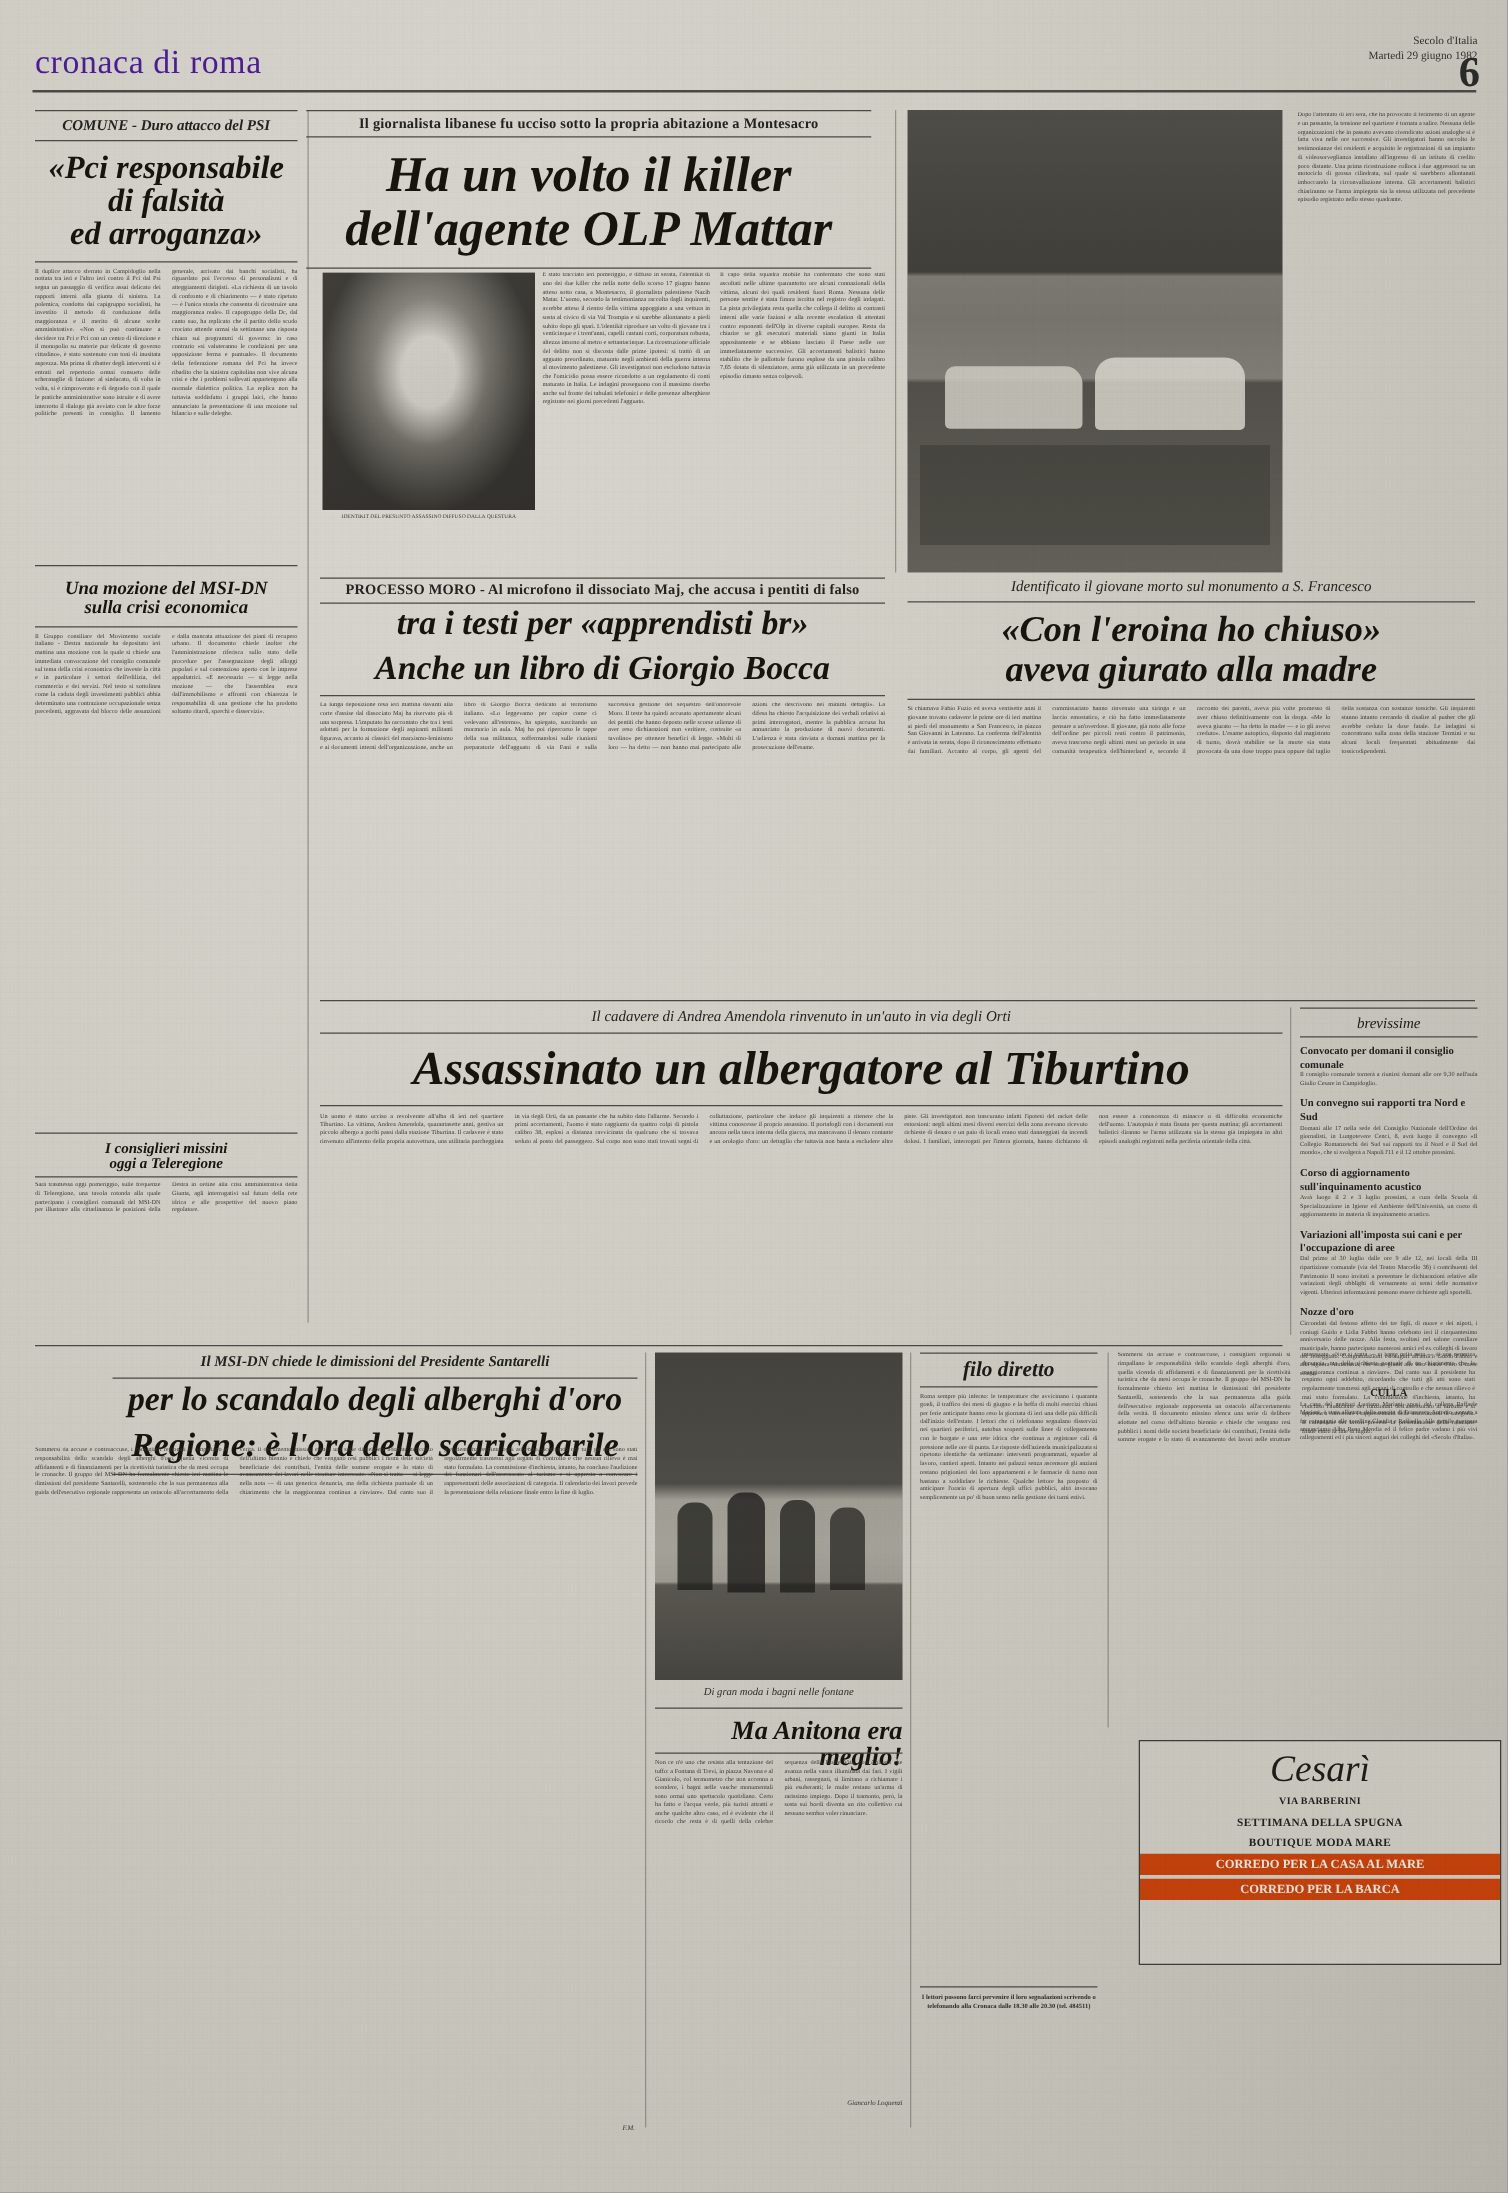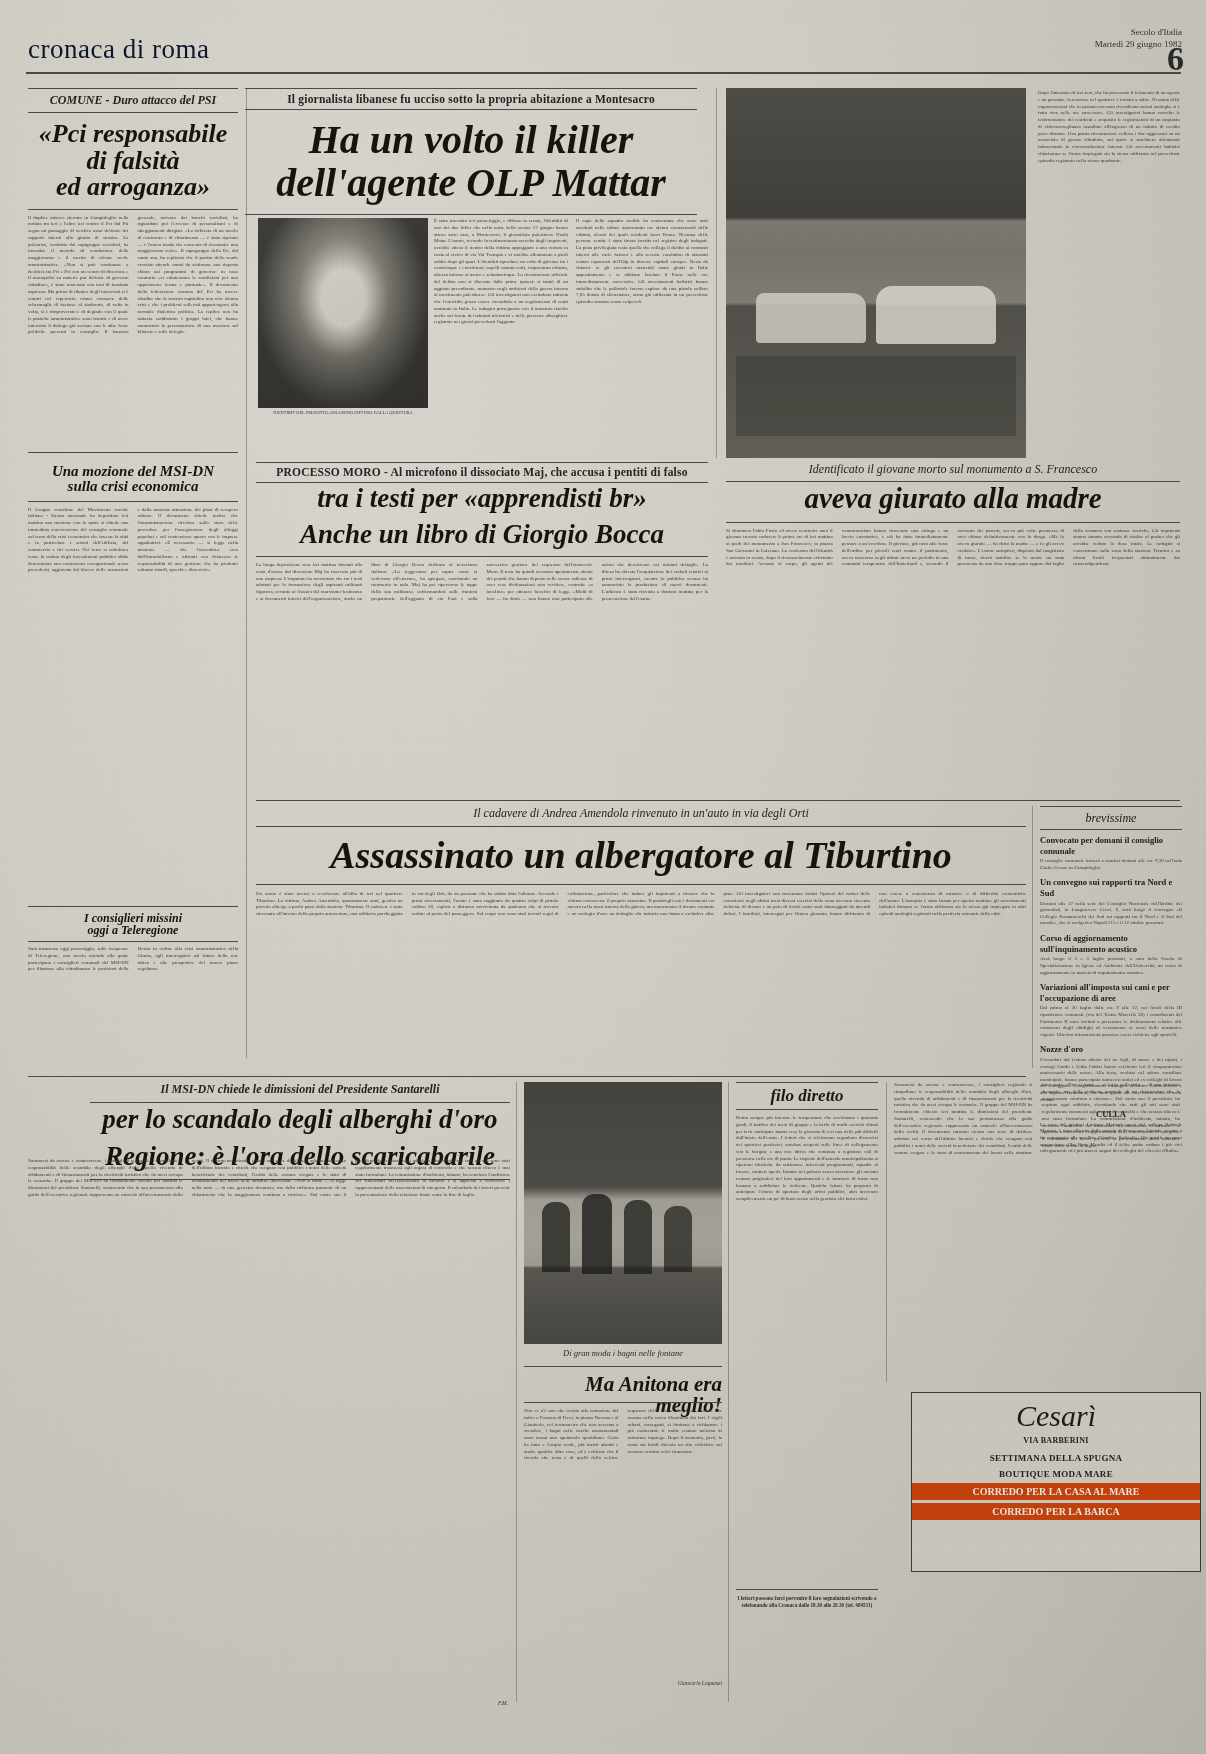--- a/index.html
+++ b/index.html
@@ -7,21 +7,21 @@
   .page{position:relative;width:1206px;height:1754px;background:#b9b7b1;overflow:hidden;}
   .paper{position:absolute;left:0;top:0;width:1206px;height:1754px;
      background:
        radial-gradient(ellipse at 30% 20%, #d8d6ce 0%, #cfcdc4 40%, #c3c1b8 75%, #b5b3aa 100%);
   }
   .grain{position:absolute;inset:0;opacity:.35;
      background-image:repeating-linear-gradient(0deg, rgba(0,0,0,.035) 0px, rgba(0,0,0,0) 2px, rgba(0,0,0,.02) 3px, rgba(0,0,0,0) 5px),
                       repeating-linear-gradient(90deg, rgba(0,0,0,.03) 0px, rgba(0,0,0,0) 3px, rgba(0,0,0,.015) 4px, rgba(0,0,0,0) 7px);
      pointer-events:none;}
   .masthead{position:absolute;left:28px;top:34px;width:640px;}
-  .masthead .sec{font-family:"Liberation Serif",serif;font-size:27px;color:#0f172a;letter-spacing:.5px;}
+  .masthead .sec{font-family:"Liberation Serif",serif;font-size:27px;color:#4c1d95;letter-spacing:.5px;}
   .mast-right{position:absolute;right:24px;top:26px;text-align:right;}
   .mast-right .nm{font-size:9px;color:#33332f;line-height:1.35;}
   .mast-right .pg{position:absolute;right:-2px;top:14px;font-size:34px;font-weight:bold;color:#2b2b29;}
   .rule{position:absolute;background:#4a4a46;}
   .col-rule{position:absolute;width:1px;background:#6d6d68;opacity:.6;}
   .box{position:absolute;}
   .kicker{font-size:11.5px;font-weight:bold;color:#242422;text-align:center;letter-spacing:.2px;}
   .kicker-it{font-style:italic;font-size:12px;color:#242422;text-align:center;}
   h1.hl{font-family:"Liberation Serif",serif;font-style:italic;font-weight:bold;color:#16160f;margin:0;text-align:center;line-height:1.02;}
   .body-txt{font-size:5.0px;line-height:1.35;color:#3b3b36;text-align:justify;
@@ -122,20 +122,21 @@
     <div class="rule" style="position:relative;width:452px;height:1px;margin-top:4px;"></div>
     <h1 class="hl" style="font-size:27px;margin-top:2px;">tra i testi per «apprendisti br»</h1>
     <h1 class="hl" style="font-size:27px;margin-top:8px;">Anche un libro di Giorgio Bocca</h1>
     <div class="rule" style="position:relative;width:452px;height:1px;margin-top:8px;"></div>
     <div class="body-txt blur" style="column-count:4;height:230px;margin-top:5px;">La lunga deposizione resa ieri mattina davanti alla corte d'assise dal dissociato Maj ha riservato più di una sorpresa. L'imputato ha raccontato che tra i testi adottati per la formazione degli aspiranti militanti figurava, accanto ai classici del marxismo-leninismo e ai documenti interni dell'organizzazione, anche un libro di Giorgio Bocca dedicato al terrorismo italiano. «Lo leggevamo per capire come ci vedevano all'esterno», ha spiegato, suscitando un mormorio in aula. Maj ha poi ripercorso le tappe della sua militanza, soffermandosi sulle riunioni preparatorie dell'agguato di via Fani e sulla successiva gestione del sequestro dell'onorevole Moro. Il teste ha quindi accusato apertamente alcuni dei pentiti che hanno deposto nelle scorse udienze di aver reso dichiarazioni non veritiere, costruite «a tavolino» per ottenere benefici di legge. «Molti di loro — ha detto — non hanno mai partecipato alle azioni che descrivono nei minimi dettagli». La difesa ha chiesto l'acquisizione dei verbali relativi ai primi interrogatori, mentre la pubblica accusa ha annunciato la produzione di nuovi documenti. L'udienza è stata rinviata a domani mattina per la prosecuzione dell'esame.</div>
   </div>
 
   <div class="box" style="left:726px;top:462px;width:454px;">
     <div class="kicker-it">Identificato il giovane morto sul monumento a S. Francesco</div>
     <div class="rule" style="position:relative;width:454px;height:1px;margin-top:4px;"></div>
+    <h1 class="hl" style="font-size:29px;margin-top:8px;">«Con l'eroina ho chiuso»</h1>
     <h1 class="hl" style="font-size:29px;margin-top:2px;">aveva giurato alla madre</h1>
     <div class="rule" style="position:relative;width:454px;height:1px;margin-top:8px;"></div>
     <div class="body-txt blur" style="column-count:4;height:232px;margin-top:5px;">Si chiamava Fabio Fuzio ed aveva ventisette anni il giovane trovato cadavere le prime ore di ieri mattina ai piedi del monumento a San Francesco, in piazza San Giovanni in Laterano. La conferma dell'identità è arrivata in serata, dopo il riconoscimento effettuato dai familiari. Accanto al corpo, gli agenti del commissariato hanno rinvenuto una siringa e un laccio emostatico, e ciò ha fatto immediatamente pensare a un'overdose. Il giovane, già noto alle forze dell'ordine per piccoli reati contro il patrimonio, aveva trascorso negli ultimi mesi un periodo in una comunità terapeutica dell'hinterland e, secondo il racconto dei parenti, aveva più volte promesso di aver chiuso definitivamente con la droga. «Me lo aveva giurato — ha detto la madre — e io gli avevo creduto». L'esame autoptico, disposto dal magistrato di turno, dovrà stabilire se la morte sia stata provocata da una dose troppo pura oppure dal taglio della sostanza con sostanze tossiche. Gli inquirenti stanno intanto cercando di risalire al pusher che gli avrebbe ceduto la dose fatale. Le indagini si concentrano sulla zona della stazione Termini e su alcuni locali frequentati abitualmente dai tossicodipendenti.</div>
   </div>
 
   <div class="rule" style="left:256px;top:800px;width:924px;height:1px;"></div>
 
   <div class="box" style="left:256px;top:806px;width:770px;">
     <div class="kicker-it">Il cadavere di Andrea Amendola rinvenuto in un'auto in via degli Orti</div>
     <div class="rule" style="position:relative;width:770px;height:1px;margin-top:5px;"></div>

